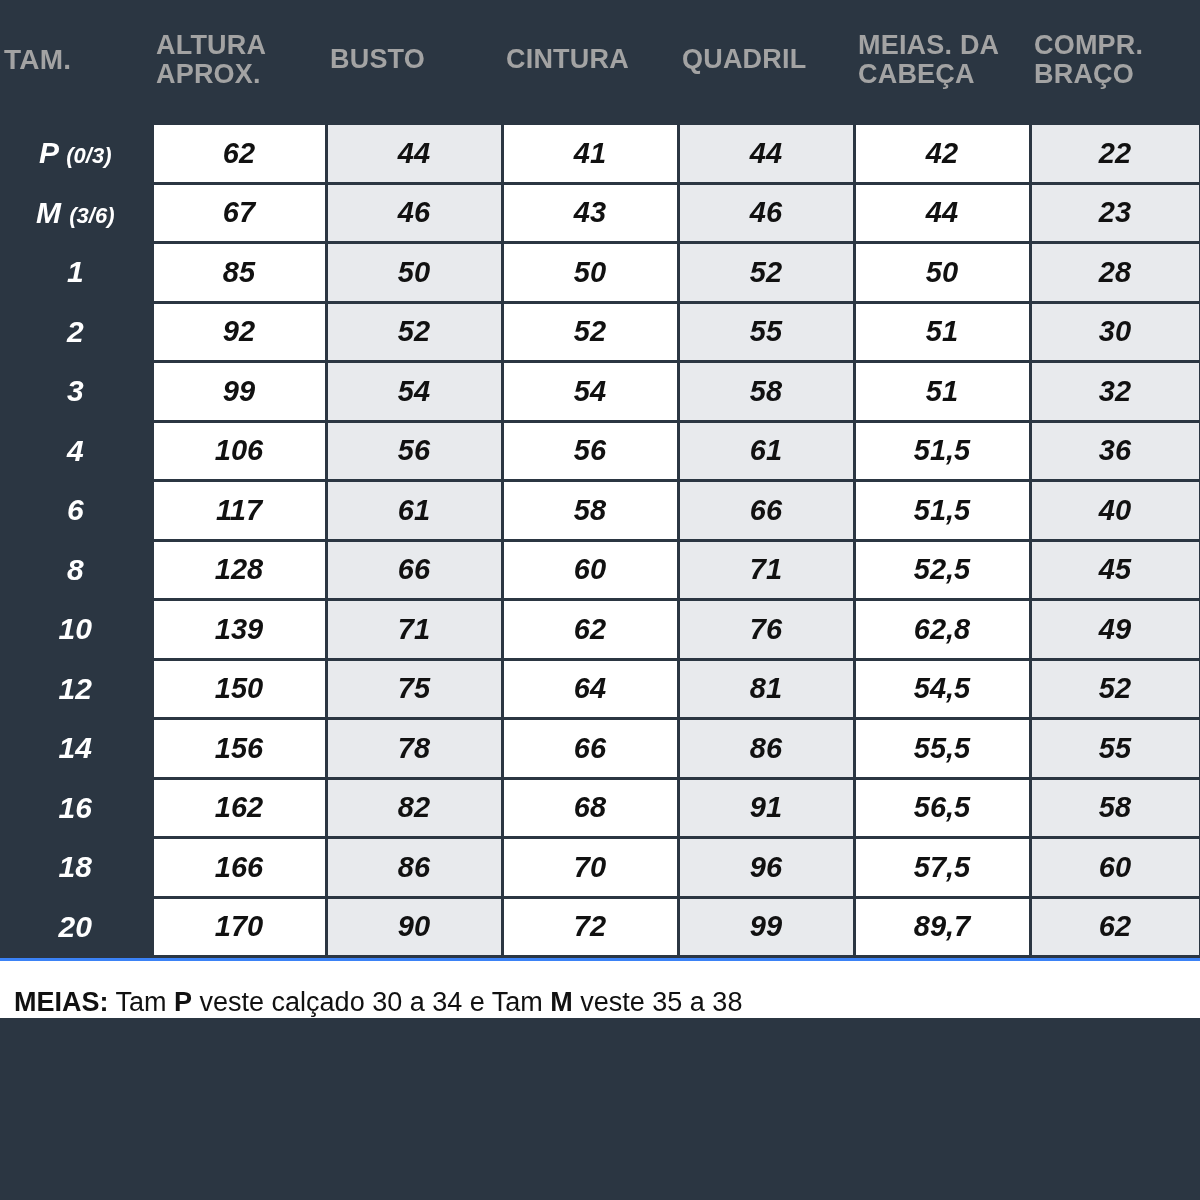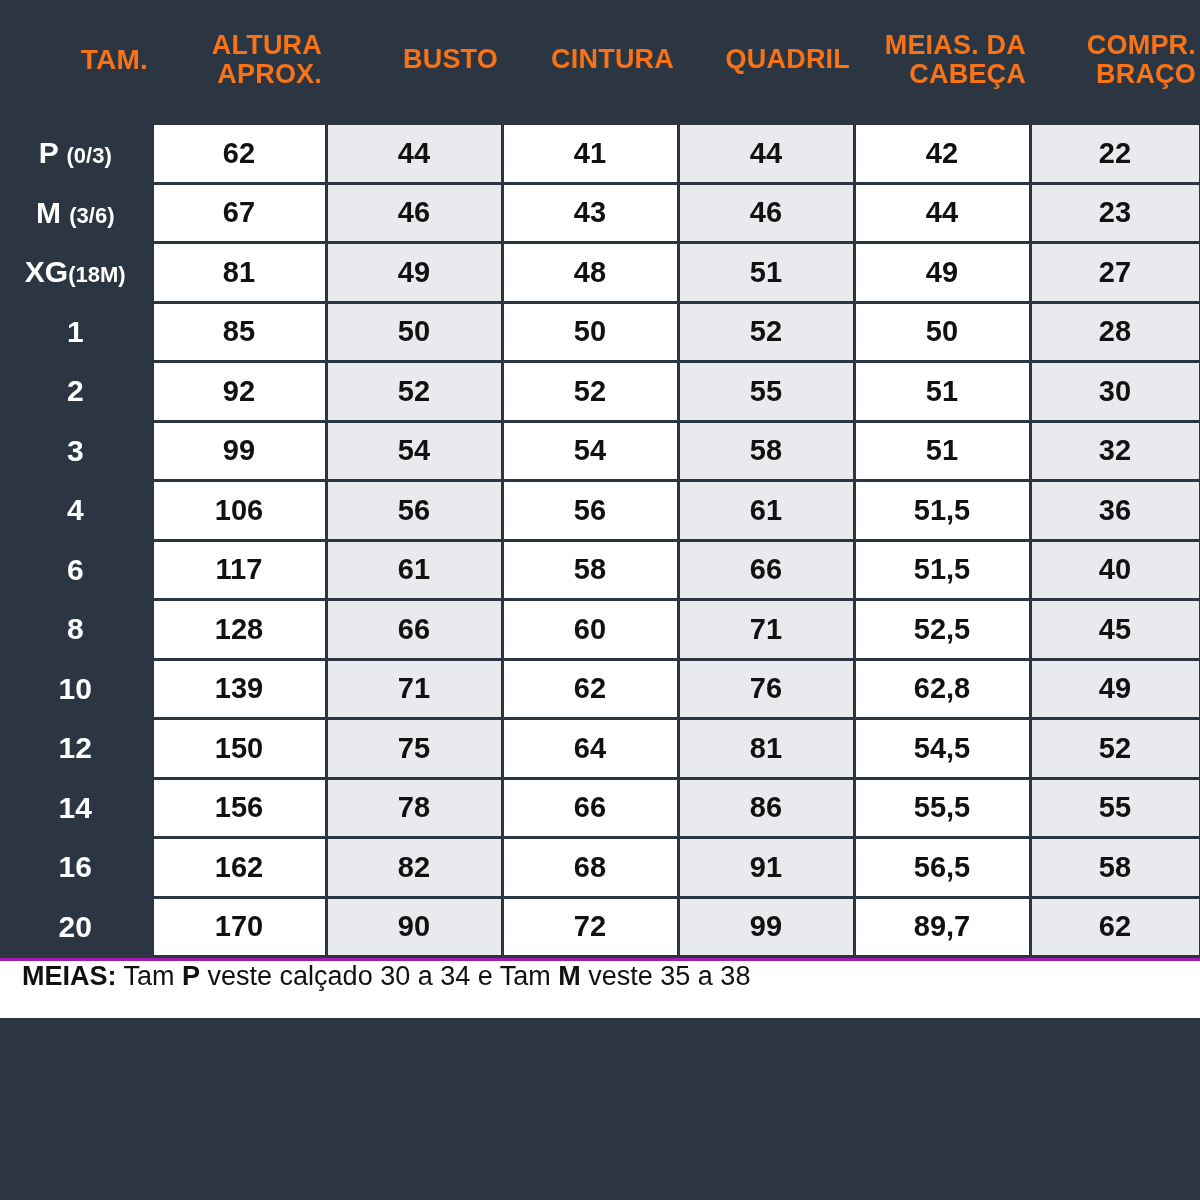--- a/index.html
+++ b/index.html
@@ -28,34 +28,34 @@
   table.size-table col.c-tam      { width: 152px; }
   table.size-table col.c-altura   { width: 174px; }
   table.size-table col.c-busto    { width: 176px; }
   table.size-table col.c-cintura  { width: 176px; }
   table.size-table col.c-quadril  { width: 176px; }
   table.size-table col.c-cabeca   { width: 176px; }
   table.size-table col.c-braco    { width: 170px; }
 
   thead th {
     background: #2b3642;
-    color: #f97316;
+    color: #a3a3a3;
     font-weight: bold;
     font-size: 27px;
     line-height: 1.08;
-    text-align: right;
+    text-align: left;
     padding: 10px 4px 12px 4px;
     height: 100px;
     vertical-align: middle;
     letter-spacing: 0.2px;
     margin-top: 20px;
   }
   thead th.th-tam { font-size: 28px; }
 
-  tbody tr { height: 59.5px; }
+  tbody tr { height: 59.5px; font-style: italic; }
 
   td {
     text-align: center;
     vertical-align: middle;
     font-weight: bold;
     color: #111111;
     font-size: 29px;
     border: 3px solid #2b3642;
     padding: 0;
     background: #ffffff;
@@ -73,25 +73,25 @@
   }
   td.shade {
     background: #e8eaed;
   }
   td.plain {
     background: #ffffff;
   }
 
   .footnote-wrap {
     background: #ffffff;
-    border-top: 3px solid #a21caf;
+    border-top: 3px solid #3b82f6;
     height: 60px;
     display: flex;
-    align-items: flex-start;
-    padding-left: 22px;
+    align-items: flex-end;
+    padding-left: 14px;
     box-sizing: border-box;
   }
   .footnote {
     font-size: 27px;
     color: #111111;
     font-weight: normal;
     white-space: nowrap;
   }
   .footnote b { font-weight: bold; }
 </style>
@@ -134,29 +134,20 @@
         <tr>
           <td class="cell-tam"><span>M</span> <span class="sub">(3/6)</span></td>
           <td class="plain">67</td>
           <td class="shade">46</td>
           <td class="plain">43</td>
           <td class="shade">46</td>
           <td class="plain">44</td>
           <td class="shade">23</td>
         </tr>
         <tr>
-          <td class="cell-tam"><span>XG</span><span class="sub">(18M)</span></td>
-          <td class="plain">81</td>
-          <td class="shade">49</td>
-          <td class="plain">48</td>
-          <td class="shade">51</td>
-          <td class="plain">49</td>
-          <td class="shade">27</td>
-        </tr>
-        <tr>
           <td class="cell-tam"><span>1</span></td>
           <td class="plain">85</td>
           <td class="shade">50</td>
           <td class="plain">50</td>
           <td class="shade">52</td>
           <td class="plain">50</td>
           <td class="shade">28</td>
         </tr>
         <tr>
           <td class="cell-tam"><span>2</span></td>
@@ -233,20 +224,29 @@
         <tr>
           <td class="cell-tam"><span>16</span></td>
           <td class="plain">162</td>
           <td class="shade">82</td>
           <td class="plain">68</td>
           <td class="shade">91</td>
           <td class="plain">56,5</td>
           <td class="shade">58</td>
         </tr>
         <tr>
+          <td class="cell-tam"><span>18</span></td>
+          <td class="plain">166</td>
+          <td class="shade">86</td>
+          <td class="plain">70</td>
+          <td class="shade">96</td>
+          <td class="plain">57,5</td>
+          <td class="shade">60</td>
+        </tr>
+        <tr>
           <td class="cell-tam"><span>20</span></td>
           <td class="plain">170</td>
           <td class="shade">90</td>
           <td class="plain">72</td>
           <td class="shade">99</td>
           <td class="plain">89,7</td>
           <td class="shade">62</td>
         </tr>
       </tbody>
   </table>

